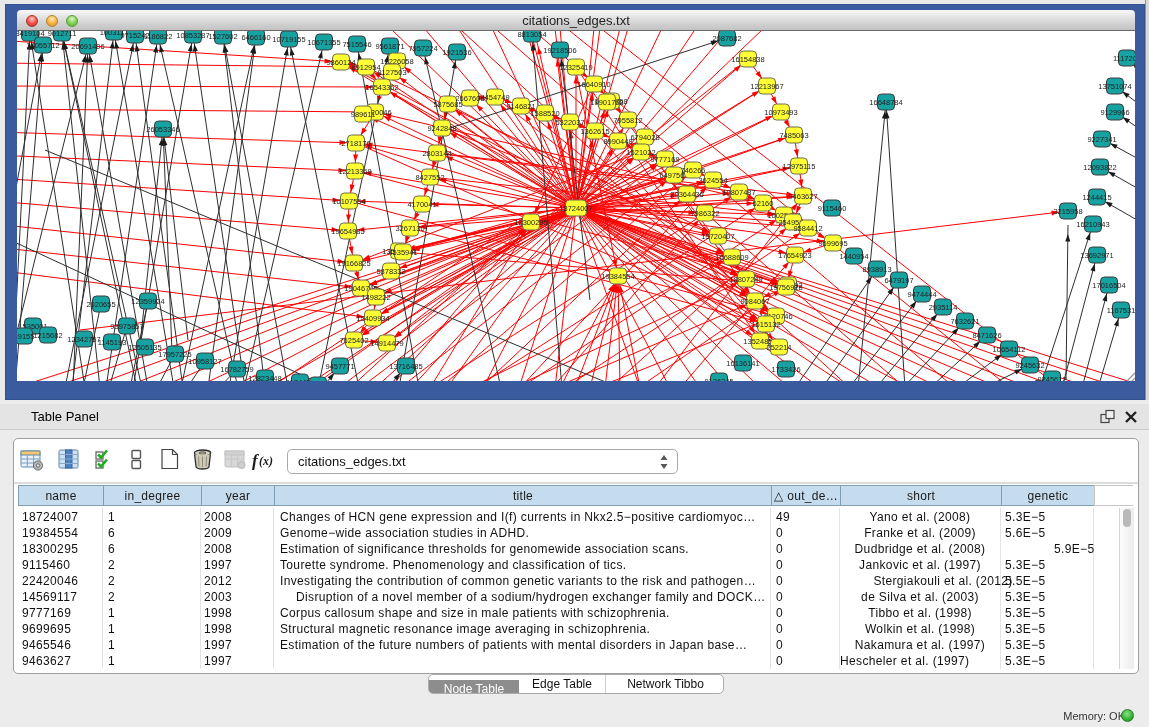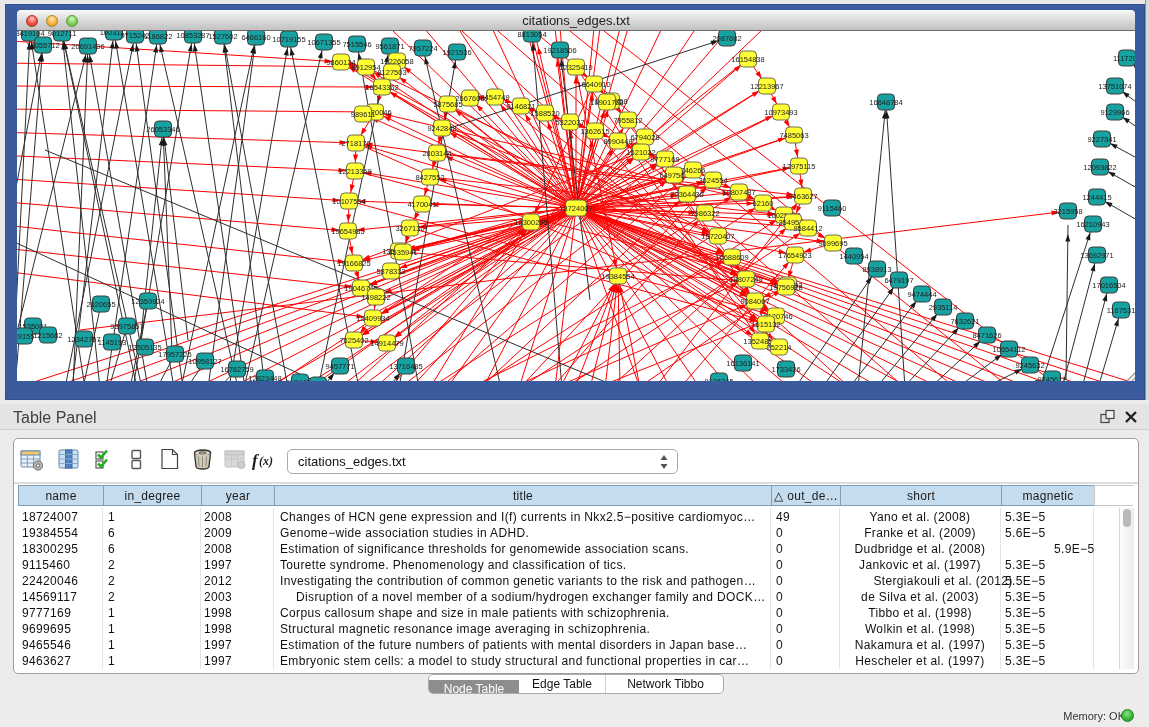--- a/index.html
+++ b/index.html
@@ -864,21 +864,21 @@
     <text x="531" y="224.5" font-size="7.5" text-anchor="middle" fill="#222" font-family="Liberation Sans, sans-serif">18300295</text>
 <rect x="609.5" y="268.0" width="17" height="16" rx="4" fill="#ffff33" stroke="#6e6a50" stroke-width="1"></rect>
     <text x="618" y="278.5" font-size="7.5" text-anchor="middle" fill="#222" font-family="Liberation Sans, sans-serif">19384554</text>
 <rect x="565.5" y="200.0" width="21" height="16" rx="4" fill="#ffff33" stroke="#6e6a50" stroke-width="1"></rect>
     <text x="576" y="210.5" font-size="7.5" text-anchor="middle" fill="#222" font-family="Liberation Sans, sans-serif">18724007</text>
 <path d="M1126 382 L1138 370 M1131 382 L1138 375" stroke="#9a9a9a" stroke-width="1.3" fill="none"></path>
 </svg>
 
 <div class="abs" style="left:0;top:400px;width:1149px;height:327px;background:#ececec"></div>
 <div class="abs" style="left:0;top:404px;width:1149px;height:26px;background:#e4e4e4;border-bottom:1px solid #cdcdcd">
- <div class="abs" style="left:13px;top:5px;font-size:16px;color:#404040">Table Panel</div>
+ <div class="abs" style="left:31px;top:5px;font-size:13px;color:#000000">Table Panel</div>
  <svg style="position:absolute;left:1100px;top:5px" width="44" height="18">
   <rect x="1" y="5.5" width="8" height="8" fill="none" stroke="#444" stroke-width="1.2"></rect>
   <rect x="6" y="1.5" width="8" height="8" fill="#efefef" stroke="#444" stroke-width="1.2"></rect>
   <path d="M26 3 L36 13 M36 3 L26 13" stroke="#222" stroke-width="2.4"></path>
  </svg>
 </div>
 <div class="abs" style="left:13px;top:438px;width:1126px;height:236px;background:#fff;border:1px solid #9e9e9e;border-radius:5px"></div>
 
 <svg width="280" height="32" style="position:absolute;left:16px;top:446px">
 
@@ -944,21 +944,21 @@
       <path d="M5 15 L1.5 10 H8.5 Z" fill="#555"></path>
  </svg>
 </div>
 <div class="abs" style="left:14px;top:482px;width:1124px;height:2px;background:#dcdcdc"></div>
 <div class="hcell" style="left:18px;width:85px">name</div>
 <div class="hcell" style="left:103px;width:98px">in_degree</div>
 <div class="hcell" style="left:201px;width:73px">year</div>
 <div class="hcell" style="left:274px;width:497px">title</div>
 <div class="hcell" style="left:771px;width:69px">△ out_de…</div>
 <div class="hcell" style="left:840px;width:161px">short</div>
-<div class="hcell" style="left:1001px;width:93px">magnetic</div>
+<div class="hcell" style="left:1001px;width:93px">genetic</div>
 <div class="hcell" style="left:1094px;width:39px;background:#fff;border-color:#c6c6c6"></div>
 <div class="abs" style="left:1119px;top:508px;width:15px;height:161px;background:linear-gradient(90deg,#fdfdfd,#ececec);border-left:1px solid #d5d5d5"></div>
 <div class="abs" style="left:1122.5px;top:509px;width:8.5px;height:18px;background:#b9b9b9;border-radius:4.5px"></div>
 <div class="abs" style="left:102px;top:508px;width:1px;height:161px;background:#e3e3e3"></div>
 <div class="abs" style="left:200px;top:508px;width:1px;height:161px;background:#e3e3e3"></div>
 <div class="abs" style="left:273px;top:508px;width:1px;height:161px;background:#e3e3e3"></div>
 <div class="abs" style="left:770px;top:508px;width:1px;height:161px;background:#e3e3e3"></div>
 <div class="abs" style="left:839px;top:508px;width:1px;height:161px;background:#e3e3e3"></div>
 <div class="abs" style="left:1000px;top:508px;width:1px;height:161px;background:#e3e3e3"></div>
 <div class="abs" style="left:1093px;top:508px;width:1px;height:161px;background:#e3e3e3"></div>
@@ -1040,23 +1040,22 @@
 <span style="left:204px">1997</span>
     <span style="left:280px">Estimation of the future numbers of patients with mental disorders in Japan base…</span>
 <span style="left:776px">0</span>
 <span style="left:840px;width:160px;text-align:center">Nakamura et al. (1997)</span>
 <span style="left:1005px">5.3E−5</span>
   </div>
 <div class="trow" style="top:653px">
 <span style="left:22px">9463627</span>
     <span style="left:108px">1</span>
 <span style="left:204px">1997</span>
-    <span style="left:280px">Embryonic stem cells: a model to study structural and functional properties in car…</span>
 <span style="left:776px">0</span>
-<span style="left:840px;width:160px;text-align:center">Hescheler et al. (1997)</span>
+<span style="left:840px;width:160px;text-align:left">Hescheler et al. (1997)</span>
 <span style="left:1005px">5.3E−5</span>
   </div>
 
 <div class="abs" style="left:428px;top:674px;width:296px;height:20px;background:#fff;border:1px solid #ababab;border-radius:5px;overflow:hidden;font-size:12px">
  <div class="abs" style="left:0;top:5px;width:90px;height:20px;background:#8d8d8d;color:#fff;text-align:center;line-height:19px">Node Table</div>
  <div class="abs" style="left:90px;top:0;width:87px;height:20px;color:#111;text-align:center;line-height:19px;border-right:1px solid #cfcfcf">Edge Table</div>
  <div class="abs" style="left:177px;top:0;width:119px;height:20px;color:#111;text-align:center;line-height:19px">Network Tibbo</div>
 </div>
 <div class="abs" style="right:24px;top:710px;font-size:11px;color:#333">Memory: OK</div>
 <div class="abs" style="left:1121px;top:709px;width:13px;height:13px;border-radius:50%;background:radial-gradient(circle at 45% 35%,#8ce08c,#2fb52f 60%,#1f8f1f);border:1px solid #2a7d2a"></div>

